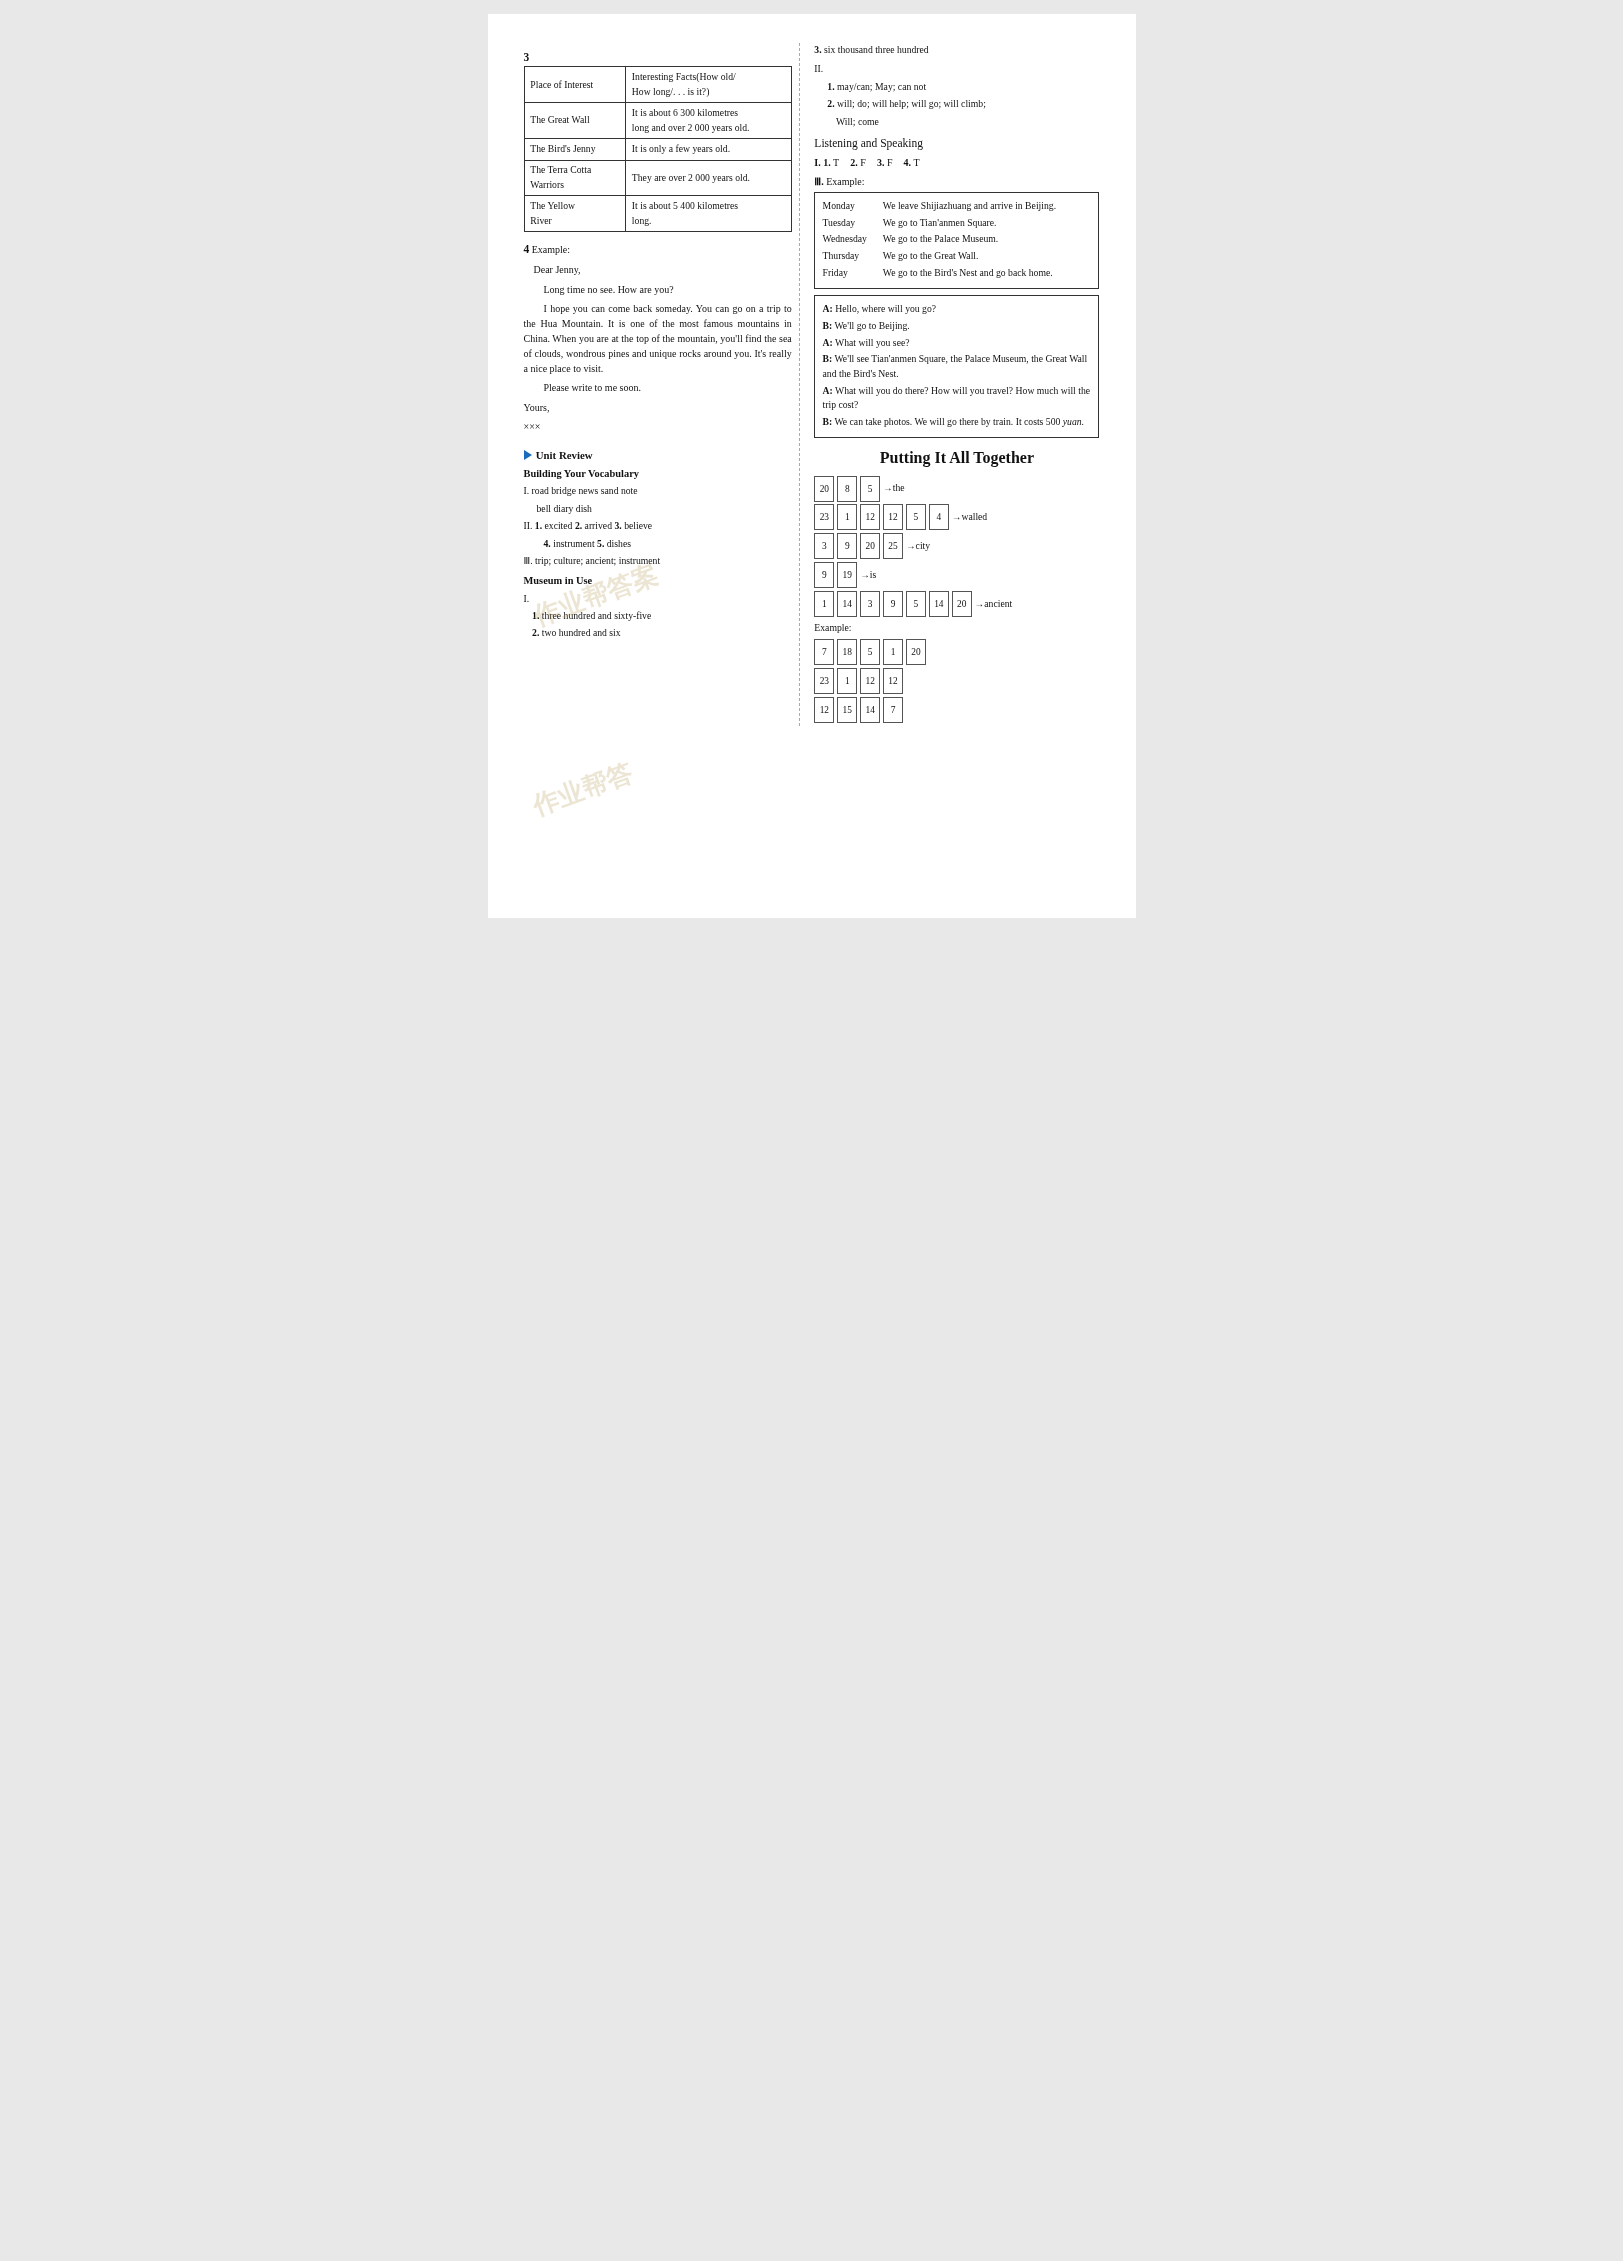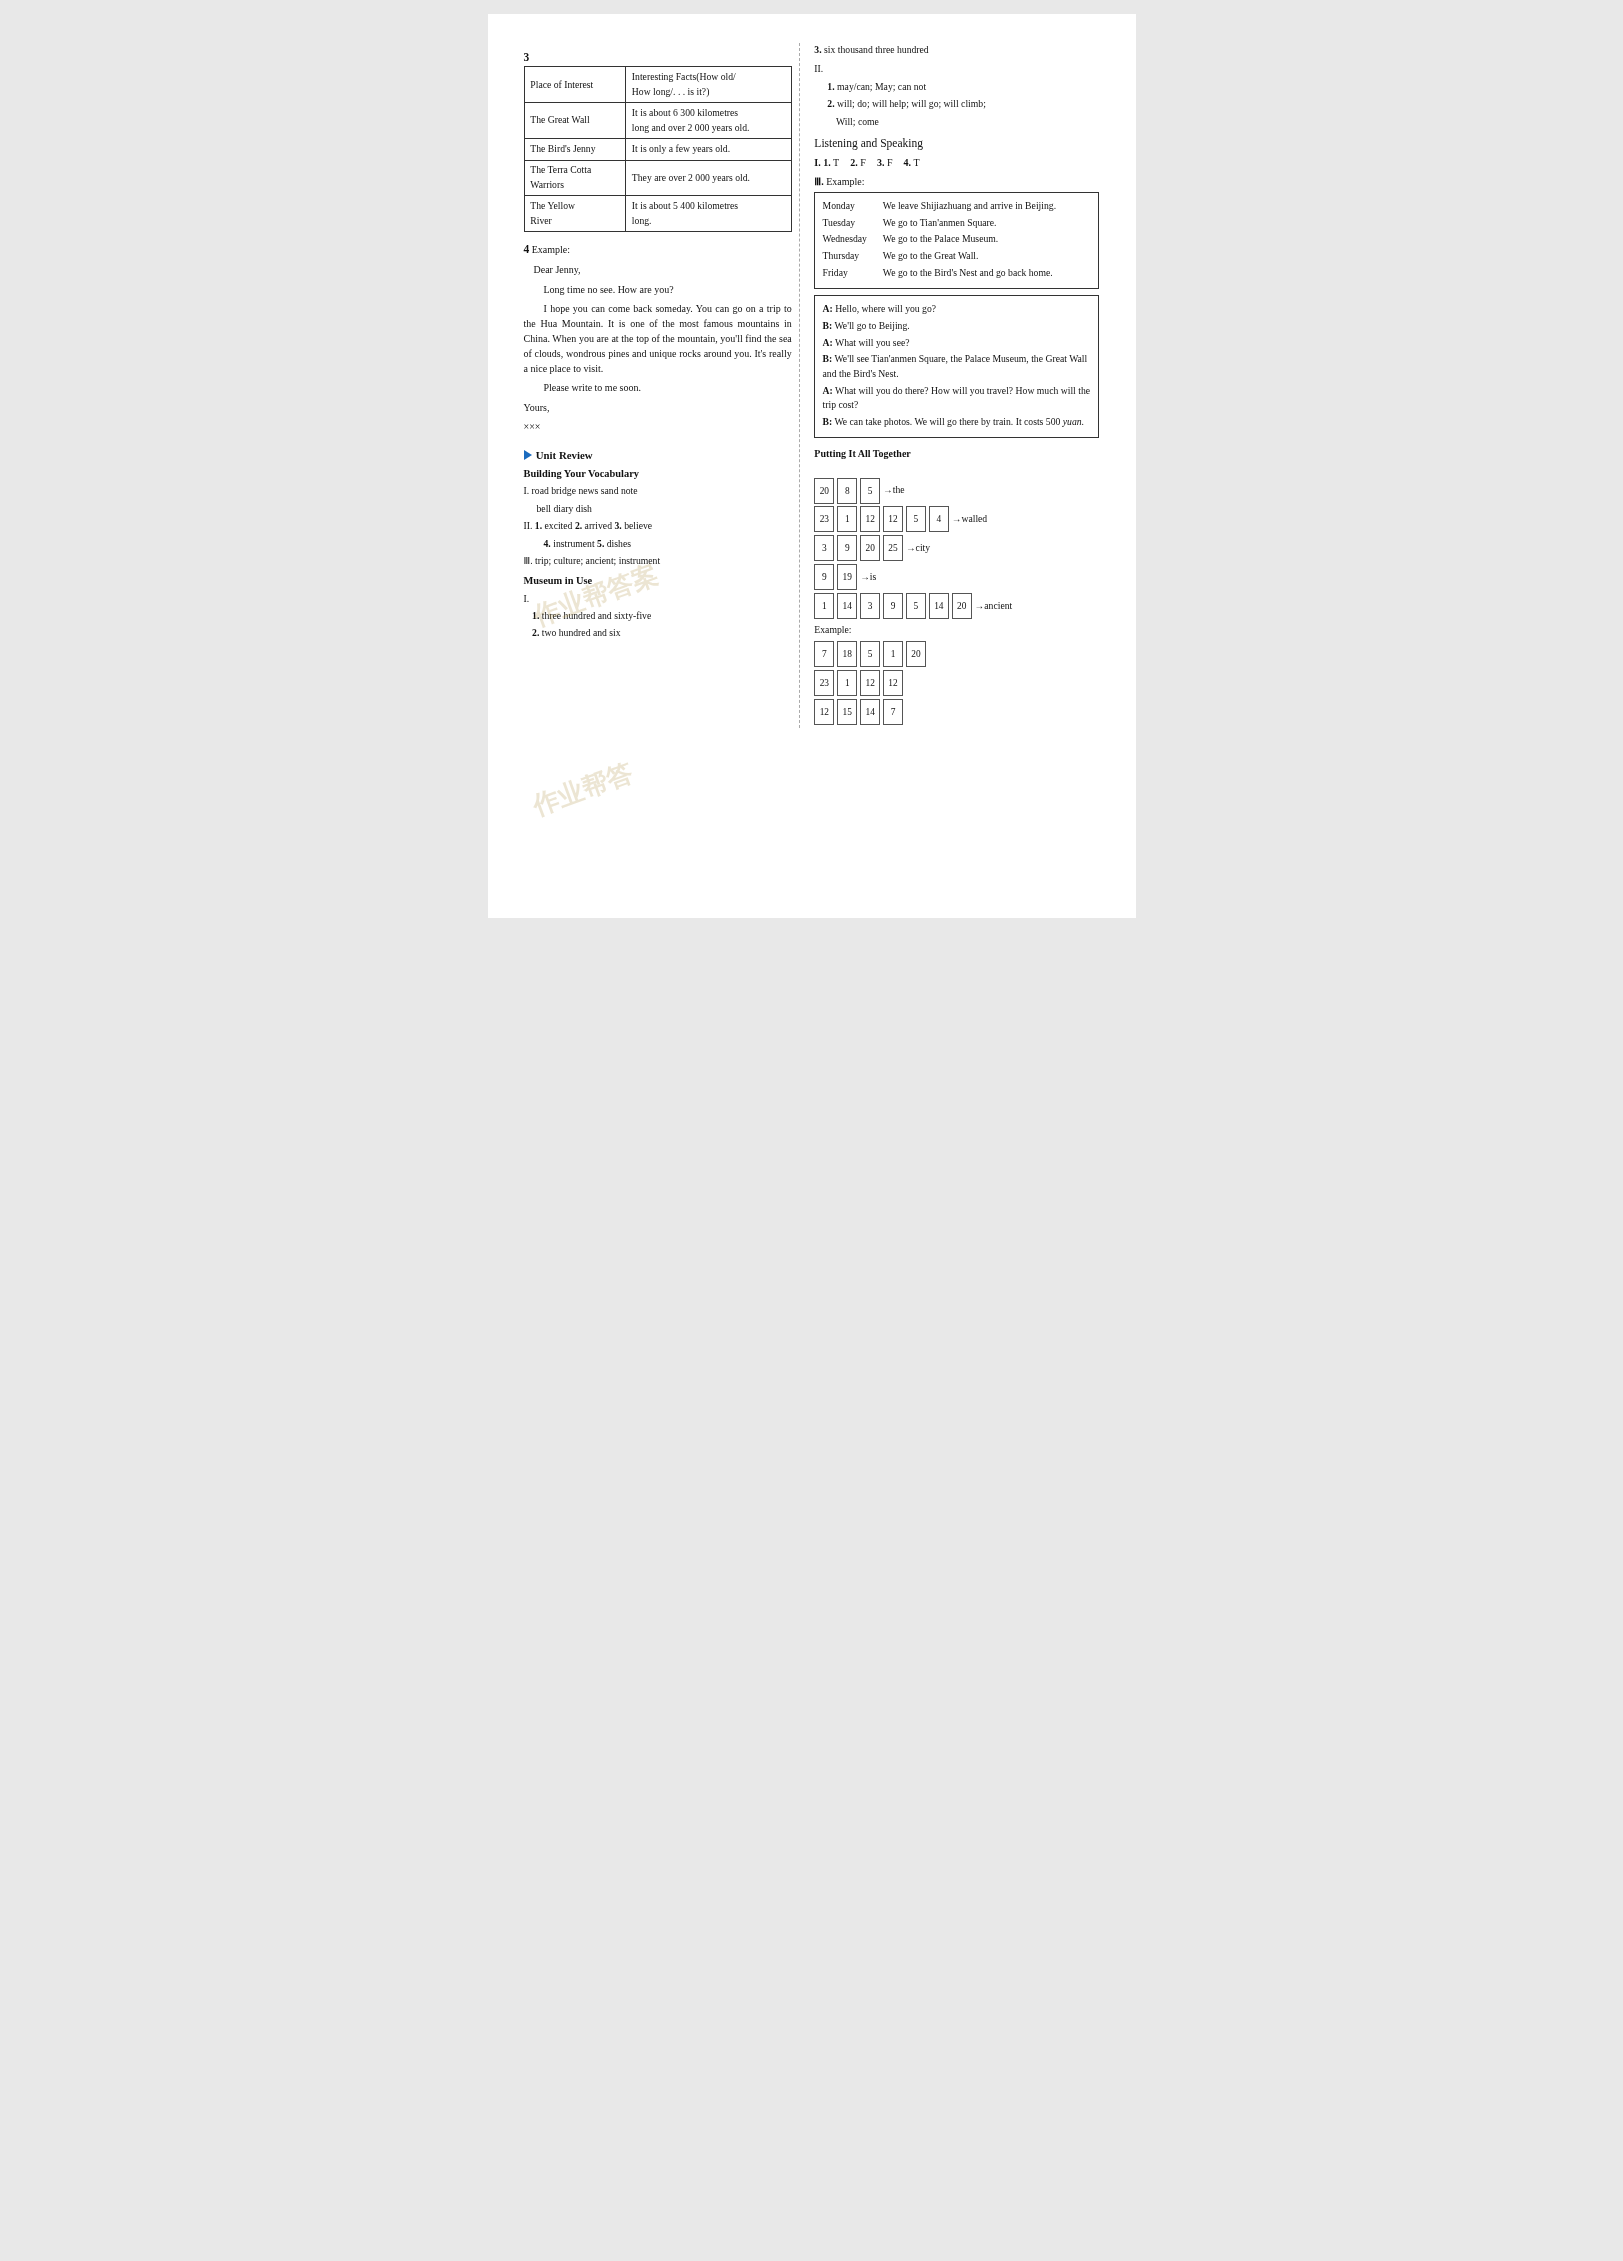--- a/index.html
+++ b/index.html
@@ -135,22 +135,23 @@
       margin-bottom: 7.2px;
       font-size: 9.7px;
     }
     .dialogue-box p {
       margin-bottom: 2.2px;
     }
 
     
     .putting-heading {
       font-weight: bold;
-      font-size: 10px;
-      margin-bottom: 17px;
+      font-size: 16px;
+      margin-bottom: 6px;
+      text-align: center;
     }
     .num-row {
       display: flex;
       align-items: center;
       gap: 2.9px;
       margin-bottom: 2.9px;
       font-size: 9.7px;
     }
     .num-box {
       border: 0.7px solid #555;

